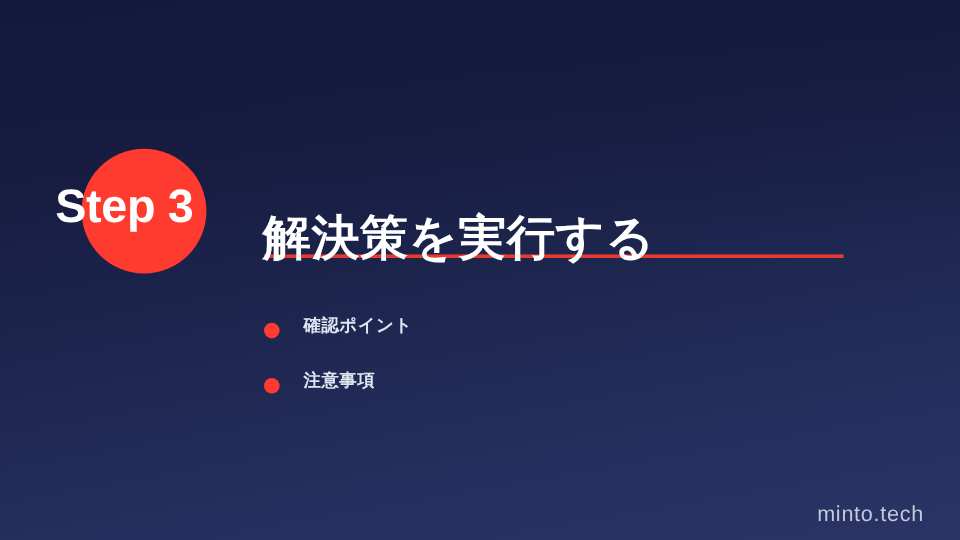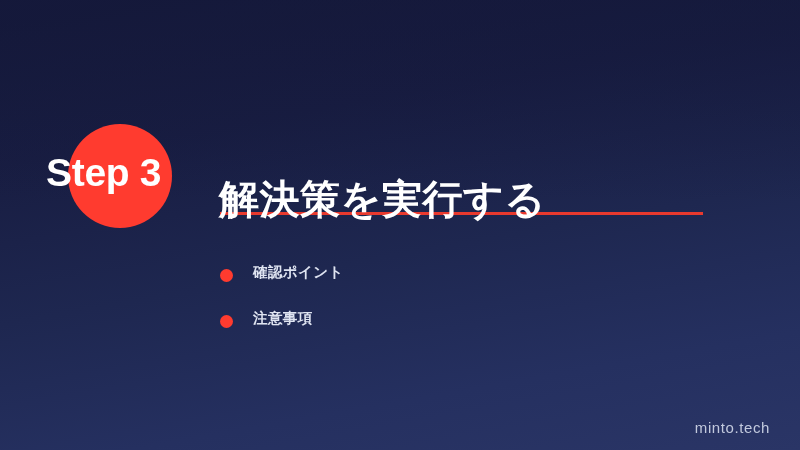--- a/index.html
+++ b/index.html
@@ -105,21 +105,21 @@
     line-height: 20px;
     white-space: nowrap;
   }
 
   .footer-brand {
     position: absolute;
     right: 30px;
     bottom: 12px;
     z-index: 3;
     color: #c2c9dd;
-    font-size: 15px;
+    font-size: 18px;
     letter-spacing: 0.6px;
     line-height: 20px;
     white-space: nowrap;
   }
 </style>
 </head>
 <body>
 
 <div id="slide">
 

